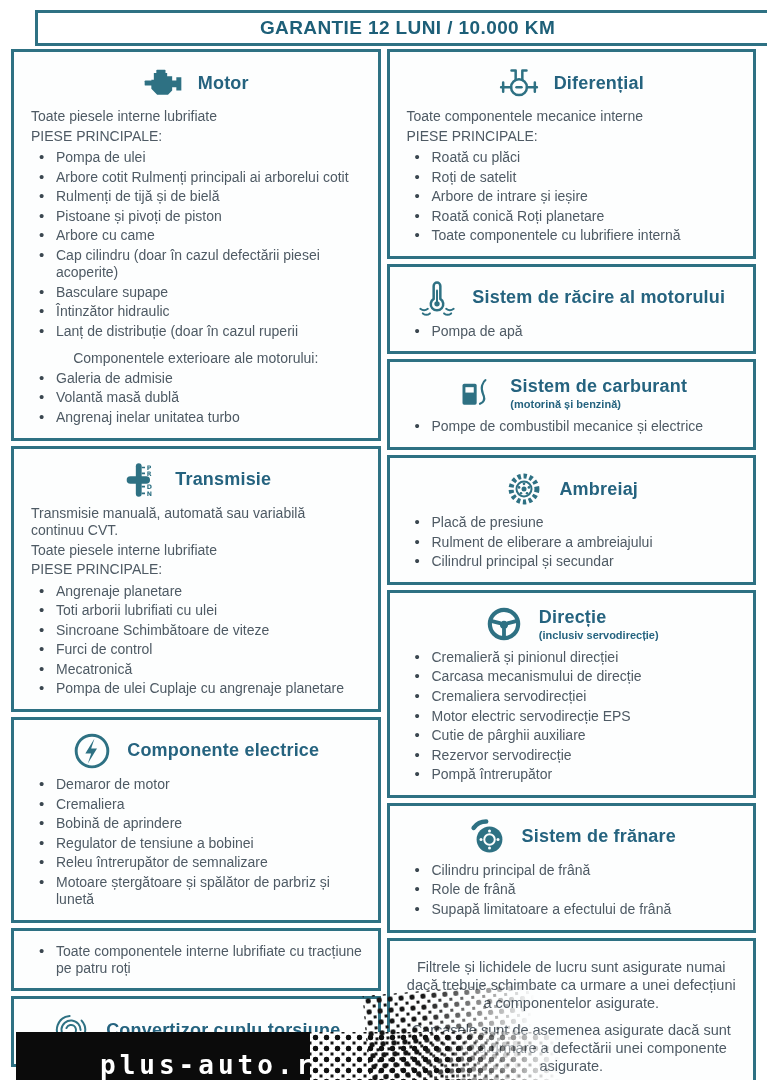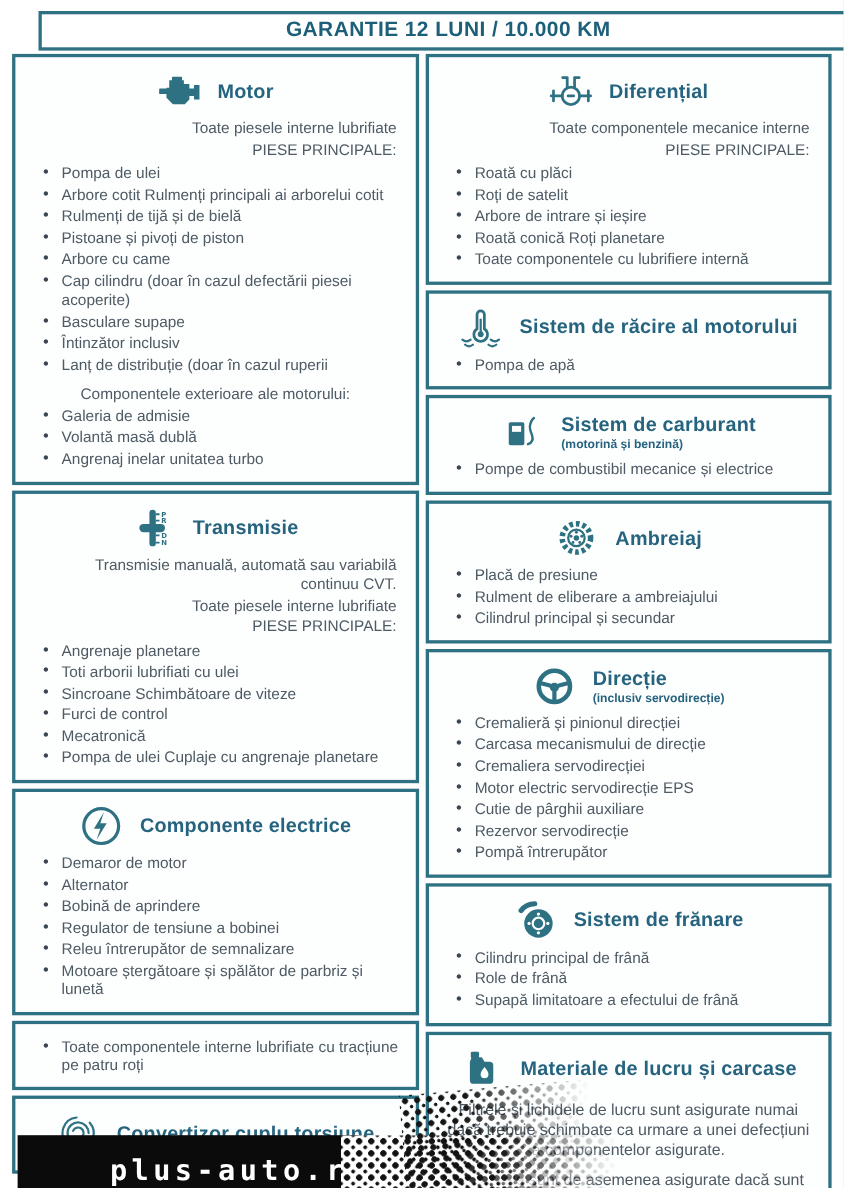--- a/index.html
+++ b/index.html
@@ -36,21 +36,21 @@
   }
   .sec-header{
     display:flex;align-items:center;justify-content:center;gap:15px;
     margin:3px 0 5px;
   }
   .sec-icon{width:40px;height:40px;flex:0 0 40px;color:var(--accent);display:flex;align-items:center;justify-content:center;}
   .sec-icon svg{width:40px;height:40px;}
   .sec-titles{display:flex;flex-direction:column;align-items:flex-start;justify-content:flex-end;}
   .sec-title{margin:0;font-size:18px;font-weight:bold;color:var(--title);letter-spacing:.2px;}
   .sec-subtitle{font-size:11px;font-weight:bold;color:var(--title);margin-top:1px;}
-  .intro{margin:2px 8px;text-align:right;color:var(--body);font-size:14px;line-height:1.25;}
+  .intro{margin:2px 8px;text-align:left;color:var(--body);font-size:14px;line-height:1.25;}
   ul.bullets{list-style:none;margin:4px 0 2px;padding:0 4px 0 14px;}
   ul.bullets li{
     position:relative;padding-left:19px;margin:2.5px 0;
     color:var(--body);font-size:14px;line-height:1.22;
   }
   ul.bullets li::before{
     content:"\2022";position:absolute;left:2px;top:-1px;
     color:#3b4750;font-size:15px;
   }
   .subheading{margin:10px 8px 2px;text-align:center;color:var(--body);font-size:14px;}
@@ -114,21 +114,21 @@
           <p class="intro">Toate piesele interne lubrifiate</p>
           <p class="intro">PIESE PRINCIPALE:</p>
           <ul class="bullets">
             <li>Pompa de ulei</li>
             <li>Arbore cotit Rulmenți principali ai arborelui cotit</li>
             <li>Rulmenți de tijă și de bielă</li>
             <li>Pistoane și pivoți de piston</li>
             <li>Arbore cu came</li>
             <li>Cap cilindru (doar în cazul defectării piesei acoperite)</li>
             <li>Basculare supape</li>
-            <li>Întinzător inclusiv</li>
+            <li>Întinzător hidraulic</li>
             <li>Lanț de distribuție (doar în cazul ruperii</li>
           </ul>
           <p class="subheading">Componentele exterioare ale motorului:</p>
           <ul class="bullets">
             <li>Galeria de admisie</li>
             <li>Volantă masă dublă</li>
             <li>Angrenaj inelar unitatea turbo</li>
           </ul>
         </section>
         <section class="section">
@@ -171,21 +171,21 @@
                 <circle cx="24" cy="24" r="19" fill="none" stroke="currentColor" stroke-width="3.5"></circle>
                 <path d="M27 9L16 27h7l-4 12 11-18h-7z" fill="currentColor"></path>
               </svg>
             </span>
             <div class="sec-titles">
               <h2 class="sec-title">Componente electrice</h2>
             </div>
           </div>
           <ul class="bullets">
             <li>Demaror de motor</li>
-            <li>Alternator</li>
+            <li>Cremaliera</li>
             <li>Bobină de aprindere</li>
             <li>Regulator de tensiune a bobinei</li>
             <li>Releu întrerupător de semnalizare</li>
             <li>Motoare ștergătoare și spălător de parbriz și lunetă</li>
           </ul>
         </section>
         <section class="section">
           <ul class="bullets">
             <li>Toate componentele interne lubrifiate cu tracțiune pe patru roți</li>
           </ul>
@@ -339,32 +339,20 @@
               <h2 class="sec-title">Sistem de frănare</h2>
             </div>
           </div>
           <ul class="bullets">
             <li>Cilindru principal de frână</li>
             <li>Role de frână</li>
             <li>Supapă limitatoare a efectului de frână</li>
           </ul>
         </section>
         <section class="section">
-          <div class="sec-header">
-            <span class="sec-icon">
-              <svg viewBox="0 0 48 48">
-                <rect x="12" y="5" width="9" height="7" rx="1.5" fill="currentColor"></rect>
-                <path d="M13 11h11l3 5h5.5a4 4 0 0 1 4 4v16a4 4 0 0 1-4 4H15a4 4 0 0 1-4-4V16z" fill="currentColor"></path>
-                <path d="M27 21.5c2.3 3.2 4.3 5.4 4.3 8a4.3 4.3 0 1 1-8.6 0c0-2.6 2-4.8 4.3-8z" fill="#fdfefe"></path>
-              </svg>
-            </span>
-            <div class="sec-titles">
-              <h2 class="sec-title">Materiale de lucru și carcase</h2>
-            </div>
-          </div>
           <p class="para">Filtrele și lichidele de lucru sunt asigurate numai dacă trebuie schimbate ca urmare a unei defecțiuni a componentelor asigurate.</p>
           <p class="para">Carcasele sunt de asemenea asigurate dacă sunt avariate ca urmare a defectării unei componente asigurate.</p>
         </section>
       </div>
   </div>
 
   <div class="footer-bar">
     <span class="brand">plus-auto.ro</span>
   </div>
   <div class="dots-footer"></div>

